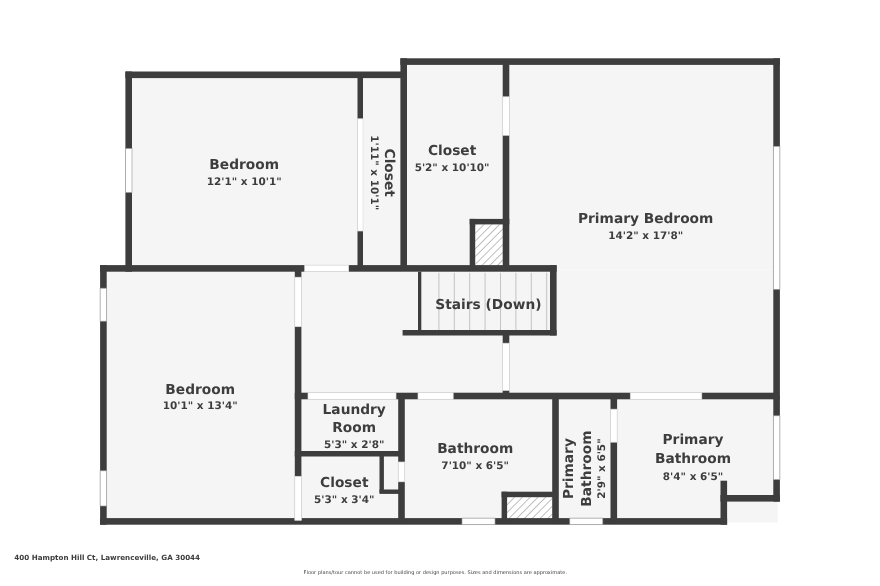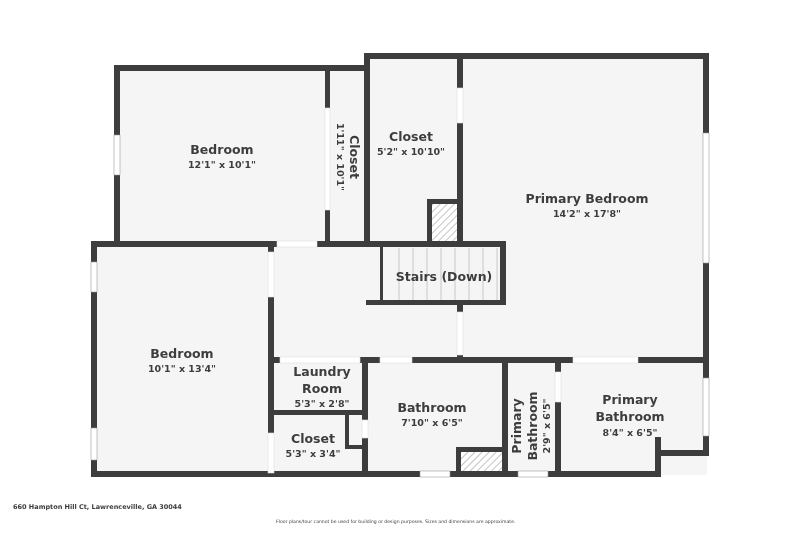--- a/index.html
+++ b/index.html
@@ -174,15 +174,15 @@
     <text class="room-dim" x="0" y="20">2'9" x 6'5"</text>
   </g>
 
   <g>
     <text class="room-name" x="630" y="404">Primary</text>
     <text class="room-name" x="630" y="421">Bathroom</text>
     <text class="room-dim" x="630" y="436">8'4" x 6'5"</text>
   </g>
 </svg>
 
-<div class="footer-addr">660 Hampton Hill Ct, Lawrenceville, GA 30044</div>
+<div class="footer-addr">400 Hampton Hill Ct, Lawrenceville, GA 30044</div>
 <div class="footer-floor">Floor 2</div>
 <div class="footer-disclaimer">Floor plans/tour cannot be used for building or design purposes. Sizes and dimensions are approximate.</div>
 
 </body></html>

